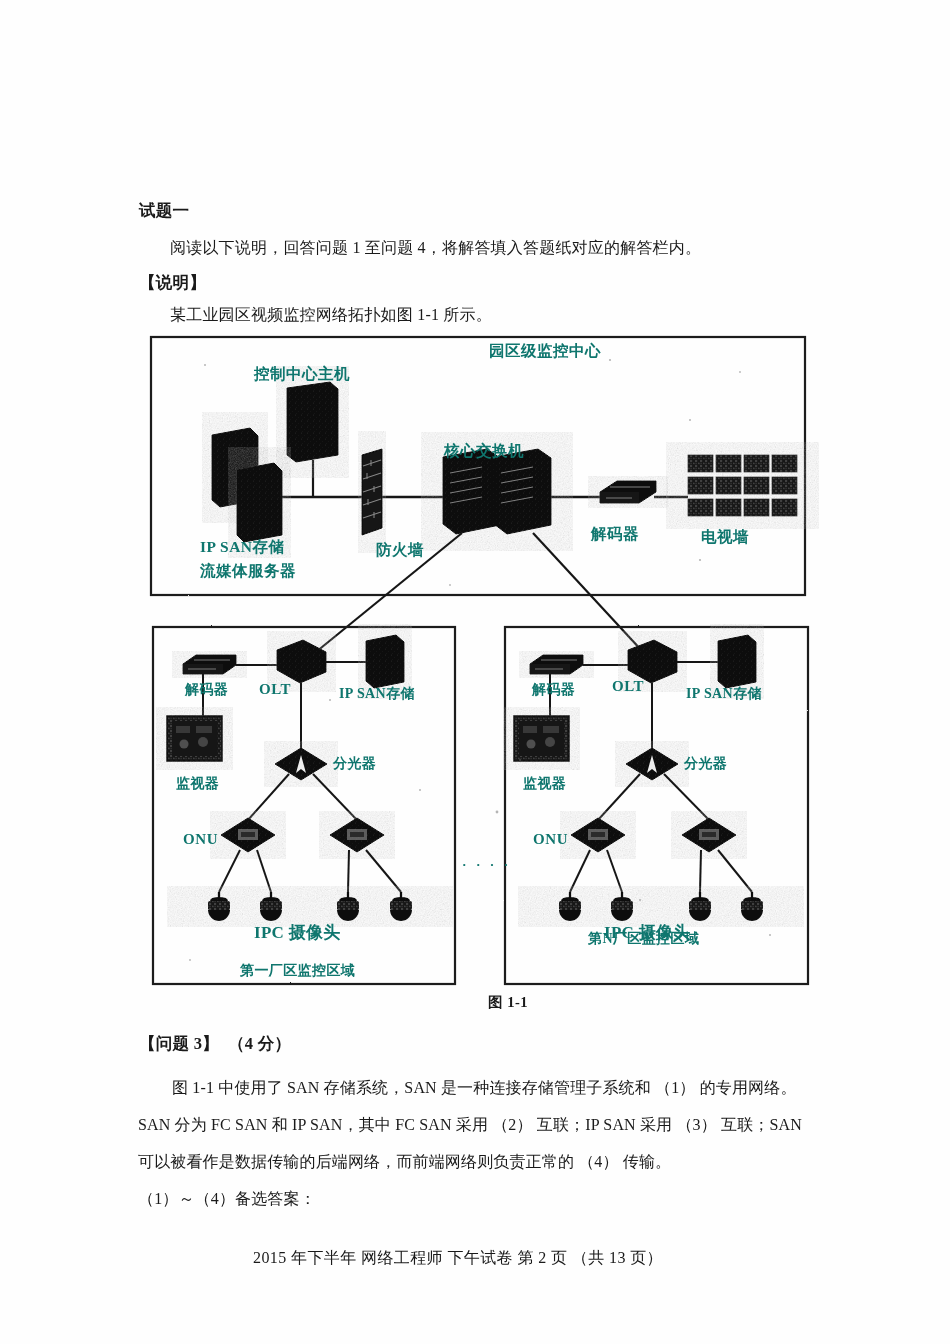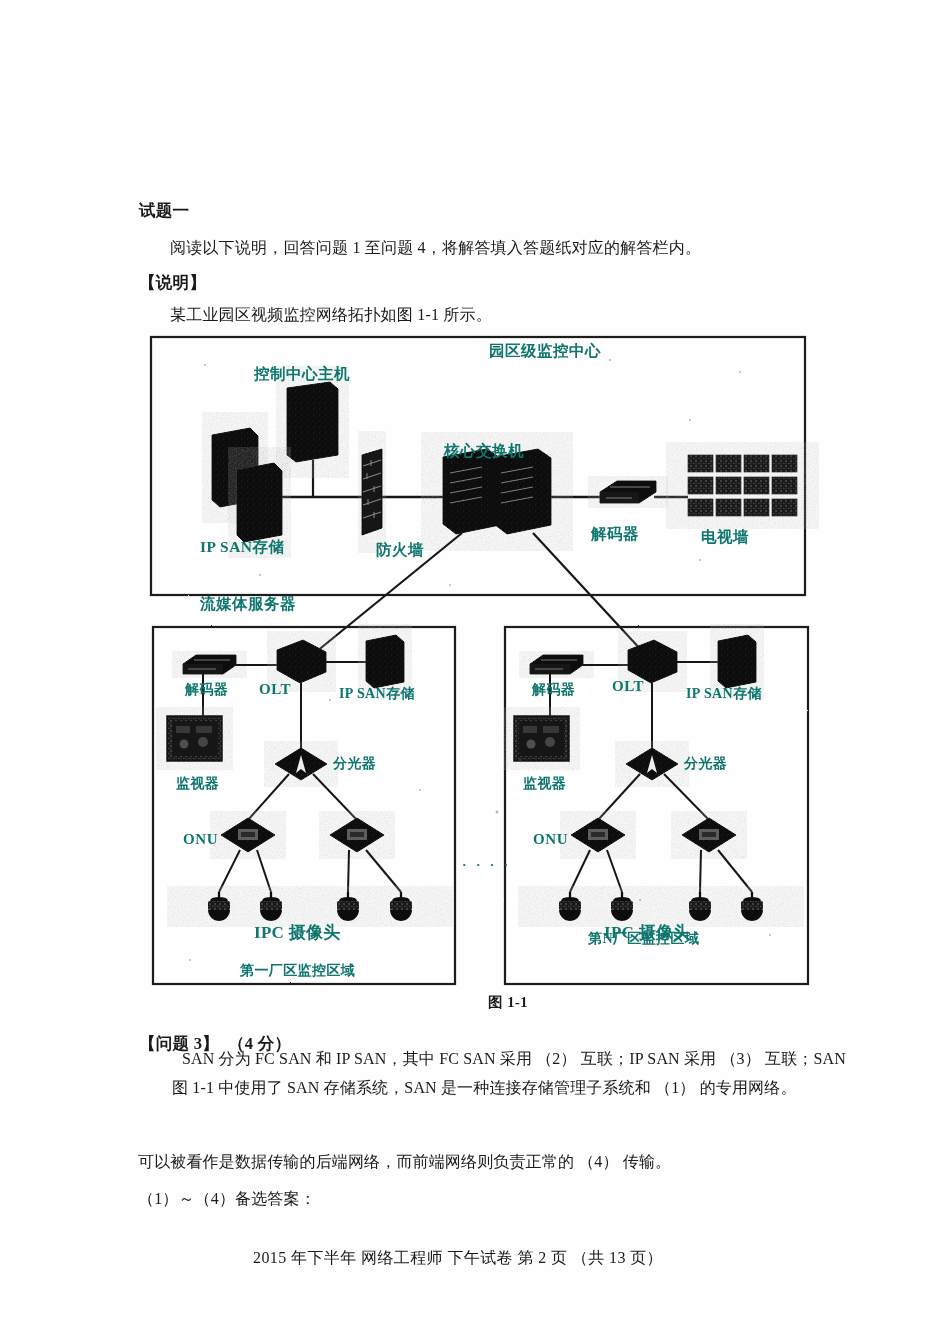--- a/index.html
+++ b/index.html
@@ -347,21 +347,21 @@
           <circle cx="497" cy="812" r="1.4"></circle>
       </g>
     </svg>
   </div>
 
   <div class="dlabel cn" style="left:489px; top:341px;">园区级监控中心</div>
 
   <div class="dlabel cn" style="left:254px; top:364px;">控制中心主机</div>
 
   <div class="dlabel cn" style="left:200px; top:537px;">IP  SAN存储</div>
-  <div class="dlabel cn" style="left:200px; top:561px;margin-top:33px;">流媒体服务器</div>
+  <div class="dlabel cn" style="left:200px; top:561px;">流媒体服务器</div>
 
   <div class="dlabel cn" style="left:348px; top:540px;margin-left:28px;">防火墙</div>
 
   <div class="dlabel cn" style="left:444px; top:441px;">核心交换机</div>
 
   <div class="dlabel cn" style="left:591px; top:524px;">解码器</div>
 
   <div class="dlabel cn" style="left:701px; top:527px;">电视墙</div>
 
   <div class="dlabel cn-sm" style="left:185px; top:681px;">解码器</div>
@@ -383,19 +383,19 @@
   <div class="dlabel cn-sm" style="left:588px; top:930px;">第N厂区监控区域</div>
 
   <div class="dlabel en-sm" style="left:462px; top:857px; letter-spacing:3px;">· · · ·</div>
 
   <div class="figcap" style="left:455px; top:993px;margin-left:33px;">图 1-1</div>
 
   <div class="txt heading-bold" style="left:139px; top:1036px;">【问题 3】</div>
   <div class="txt heading-bold" style="left:228px; top:1036px;">（4 分）</div>
 
   <div class="body-justified" style="left:172px; top:1078px;">图 1-1 中使用了 SAN 存储系统，SAN 是一种连接存储管理子系统和  （1）  的专用网络。</div>
-  <div class="body-justified" style="left:138px; top:1049px;margin-left:44px;">SAN 分为 FC  SAN 和 IP  SAN，其中 FC  SAN 采用  （2）   互联；IP  SAN 采用  （3）   互联；SAN</div>
+  <div class="body-justified" style="left:138px; top:1115px;">SAN 分为 FC  SAN 和 IP  SAN，其中 FC  SAN 采用  （2）   互联；IP  SAN 采用  （3）   互联；SAN</div>
   <div class="body-justified" style="left:138px; top:1152px;">可以被看作是数据传输的后端网络，而前端网络则负责正常的  （4）  传输。</div>
   <div class="body-justified" style="left:138px; top:1189px;">（1）～（4）备选答案：</div>
 
   <div class="footer-line" style="left:253px; top:1248px;">2015 年下半年  网络工程师  下午试卷  第 2 页  （共 13 页）</div>
 
 </div>
 
 </body></html>

